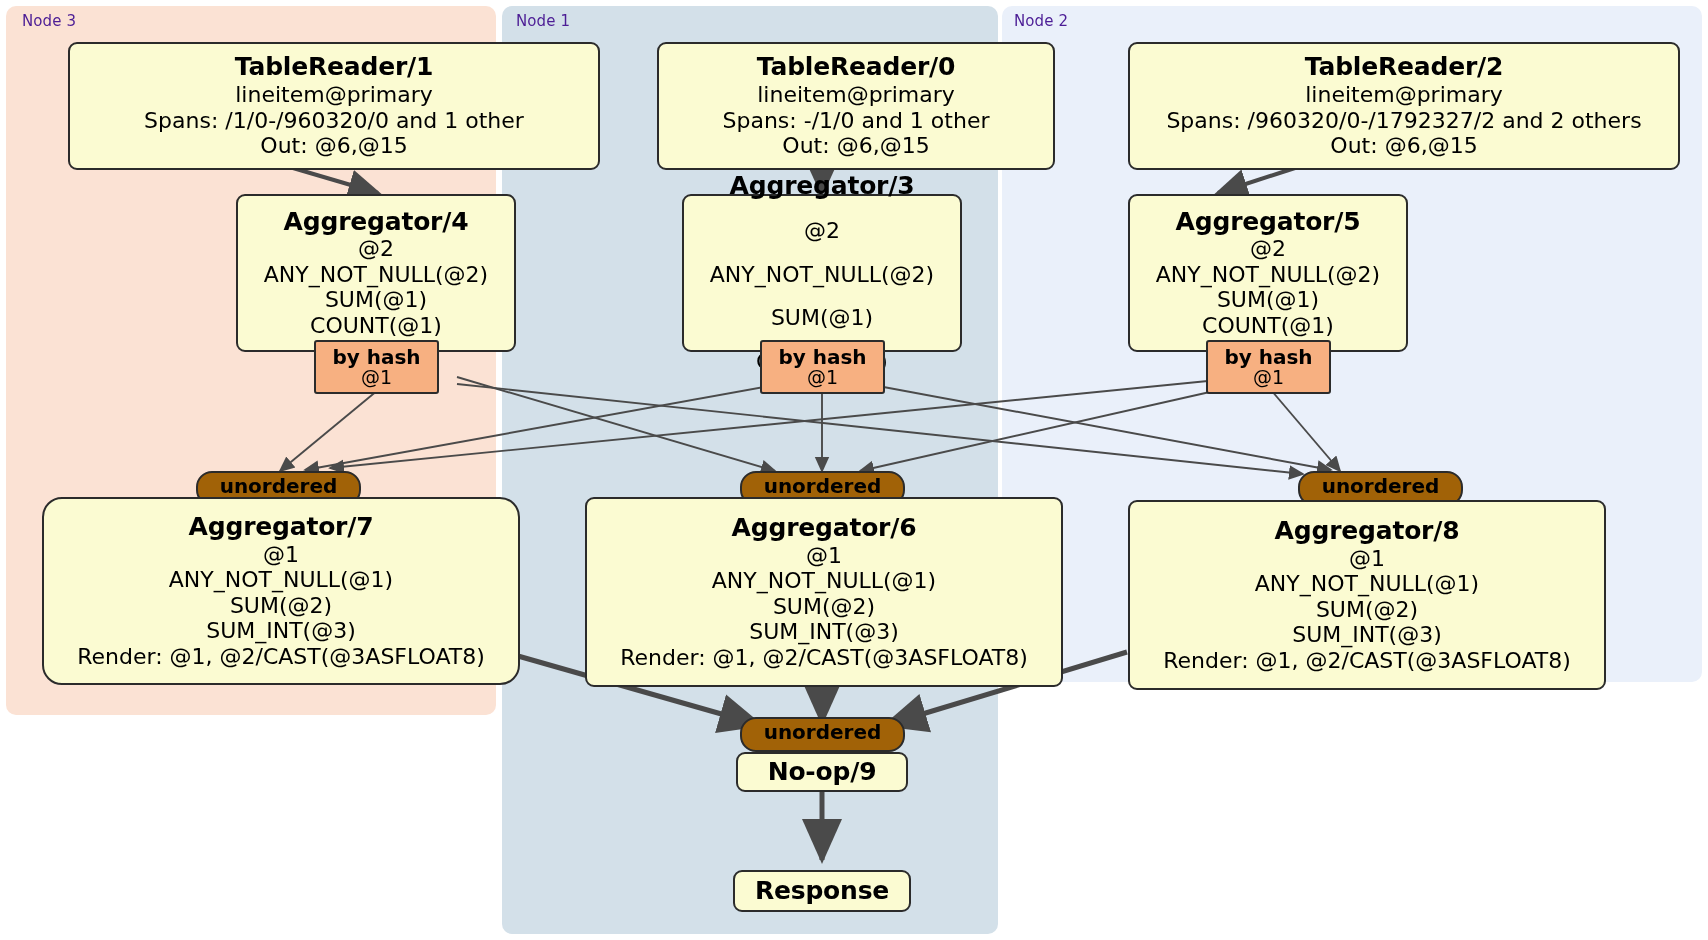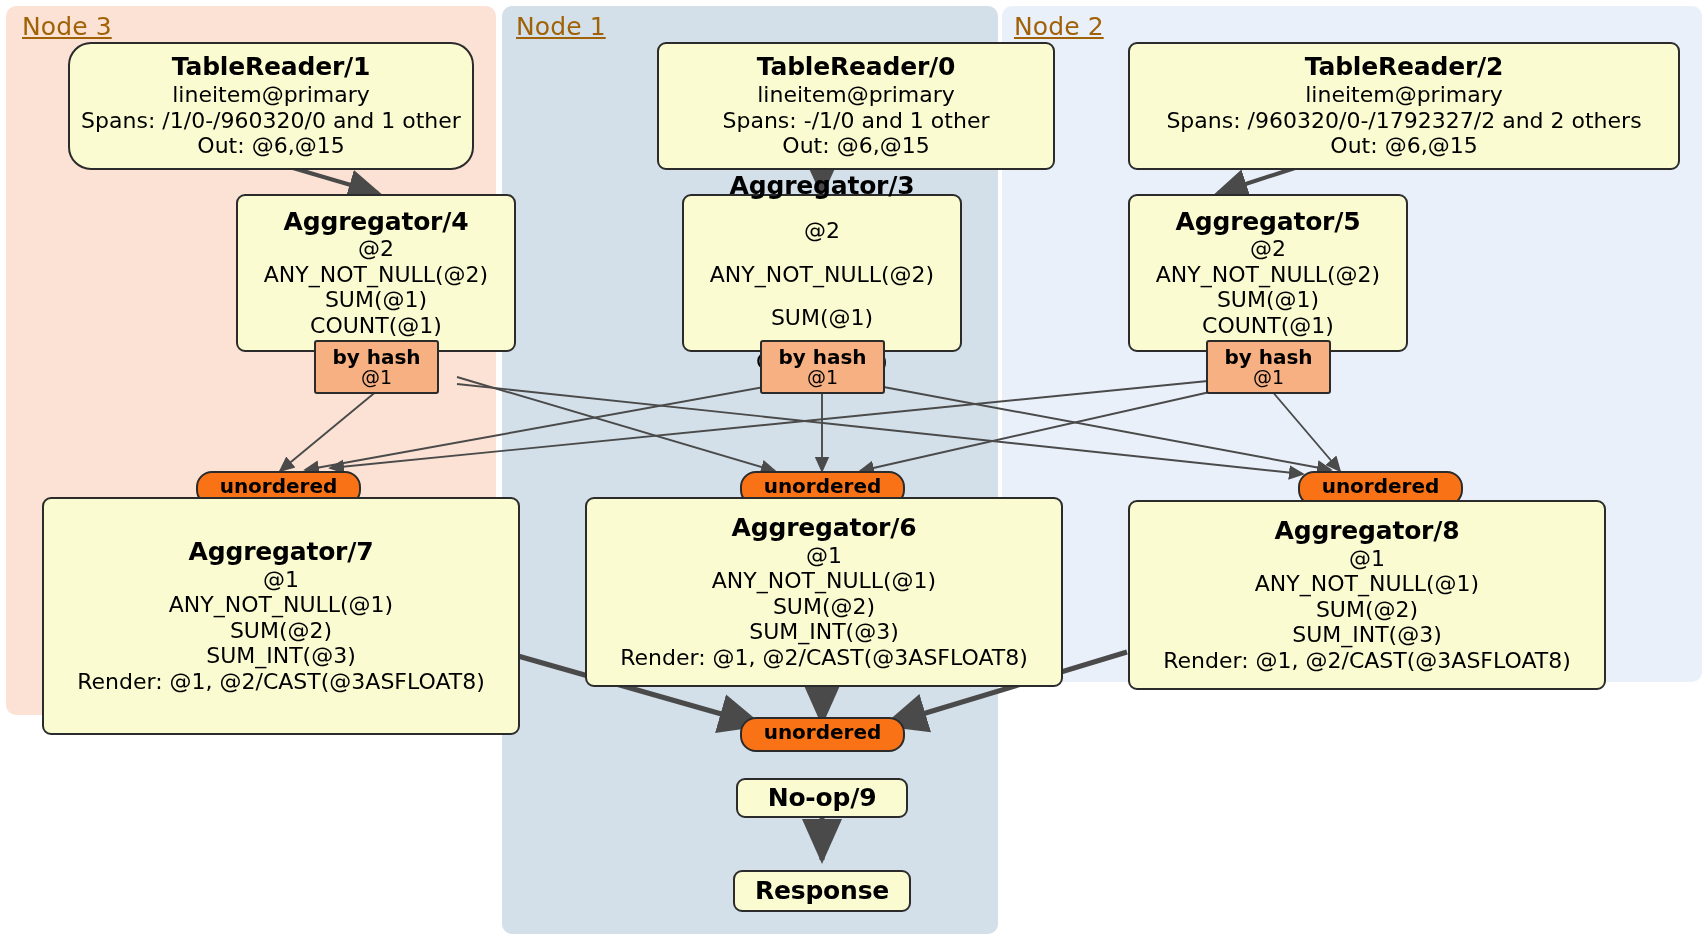--- a/index.html
+++ b/index.html
@@ -11,25 +11,24 @@
   #stage{position:absolute;left:0;top:0;width:1708px;height:940px;}
 
   
   .node-panel{
     position:absolute;
     border-radius:10px;
     box-sizing:border-box;
   }
   .node-label{
     position:absolute;
-    font-size:25px;
-    color:#a16207;
+    font-size:15px;
+    color:#4c1d95;
     letter-spacing:0.1px;
     white-space:nowrap;
-    text-decoration:underline;
   }
 
   
   #edges{position:absolute;left:0;top:0;width:1708px;height:940px;pointer-events:none;}
 
   
   .proc{
     position:absolute;
     background:#fbfbd2;
     border:2.2px solid #2b2b2b;
@@ -82,21 +81,21 @@
     font-size:19px;
     line-height:1.05;
     white-space:nowrap;
   }
   .pill.router{
     background:#f7b081;
     border-radius:3px;
     padding-top:5px;
   }
   .pill.sync{
-    background:#f97316;
+    background:#a16207;
     border-radius:16px;
     padding-top:3px;
   }
 </style>
 </head>
 <body>
 
 <div id="stage">
 
   <div class="node-panel" style="left:6px;top:6px;width:490px;height:709px;background:#fbe2d4;"></div>
@@ -142,21 +141,21 @@
       <path d="M518,656 L760,725"></path>
       <path d="M822,683 L822,722"></path>
       <path d="M1127,652 L886,725"></path>
     </g>
 
     <g stroke="#4a4a4a" stroke-width="5" fill="none" marker-end="url(#ahS)">
       <path d="M822,790 L822,860"></path>
     </g>
   </svg>
 
-  <div class="proc" style="left:68px;top:42px;width:406px;height:128px;border-radius:23px;">
+  <div class="proc" style="left:68px;top:42px;width:532px;height:128px;">
     <div class="ptitle">TableReader/1</div>
     <div class="pline">lineitem@primary</div>
     <div class="pline">Spans: /1/0-/960320/0 and 1 other</div>
     <div class="pline">Out: @6,@15</div>
   </div>
 
   <div class="proc" style="left:657px;top:42px;width:398px;height:128px;">
     <div class="ptitle">TableReader/0</div>
     <div class="pline">lineitem@primary</div>
     <div class="pline">Spans: -/1/0 and 1 other</div>
@@ -214,21 +213,21 @@
   </div>
 
   <div class="pill sync" style="left:740px;top:471px;width:165px;height:35px;">
     <div class="plabel">unordered</div>
   </div>
 
   <div class="pill sync" style="left:1298px;top:471px;width:165px;height:35px;">
     <div class="plabel">unordered</div>
   </div>
 
-  <div class="proc" style="left:42px;top:497px;width:478px;height:238px;">
+  <div class="proc" style="left:42px;top:497px;width:478px;height:188px;border-radius:20px;">
     <div class="ptitle">Aggregator/7</div>
     <div class="pline">@1</div>
     <div class="pline">ANY_NOT_NULL(@1)</div>
     <div class="pline">SUM(@2)</div>
     <div class="pline">SUM_INT(@3)</div>
     <div class="pline">Render: @1, @2/CAST(@3ASFLOAT8)</div>
   </div>
 
   <div class="proc" style="left:585px;top:497px;width:478px;height:190px;">
     <div class="ptitle">Aggregator/6</div>
@@ -245,21 +244,21 @@
     <div class="pline">ANY_NOT_NULL(@1)</div>
     <div class="pline">SUM(@2)</div>
     <div class="pline">SUM_INT(@3)</div>
     <div class="pline">Render: @1, @2/CAST(@3ASFLOAT8)</div>
   </div>
 
   <div class="pill sync" style="left:740px;top:717px;width:165px;height:35px;">
     <div class="plabel">unordered</div>
   </div>
 
-  <div class="proc single" style="left:736px;top:752px;width:172px;height:40px;margin-top:26px;">
+  <div class="proc single" style="left:736px;top:752px;width:172px;height:40px;">
     <div class="ptitle">No-op/9</div>
   </div>
 
   <div class="proc single" style="left:733px;top:862px;width:178px;height:42px;margin-top:8px;">
     <div class="ptitle">Response</div>
   </div>
 
 </div>
 
 </body></html>

